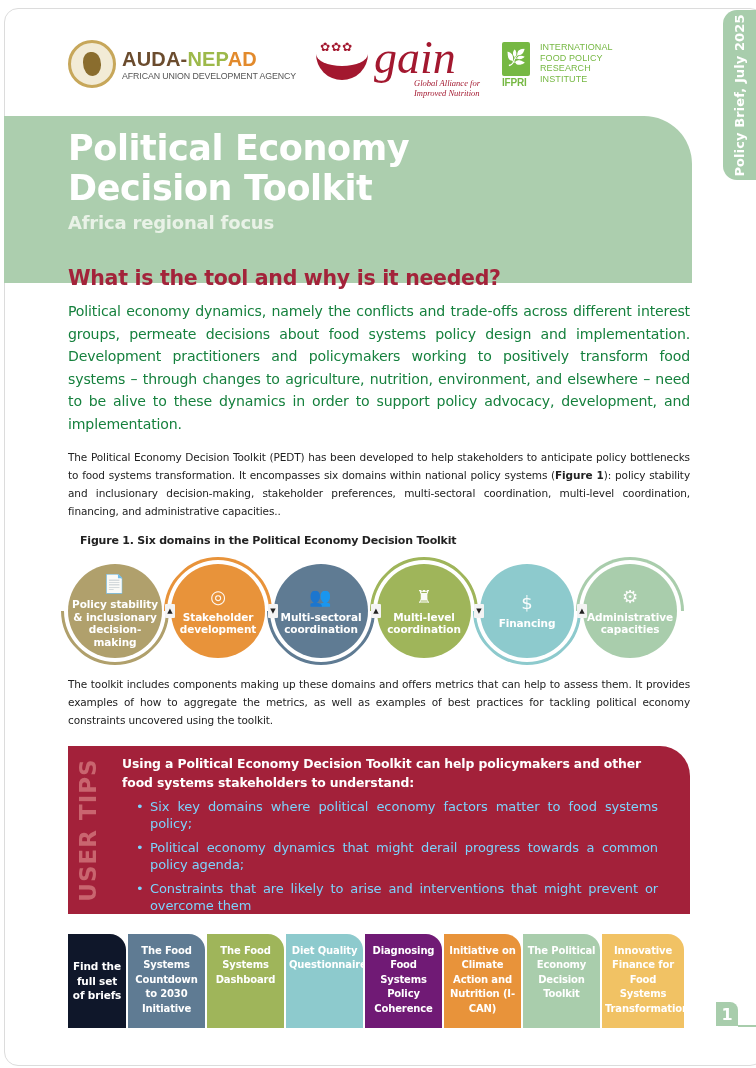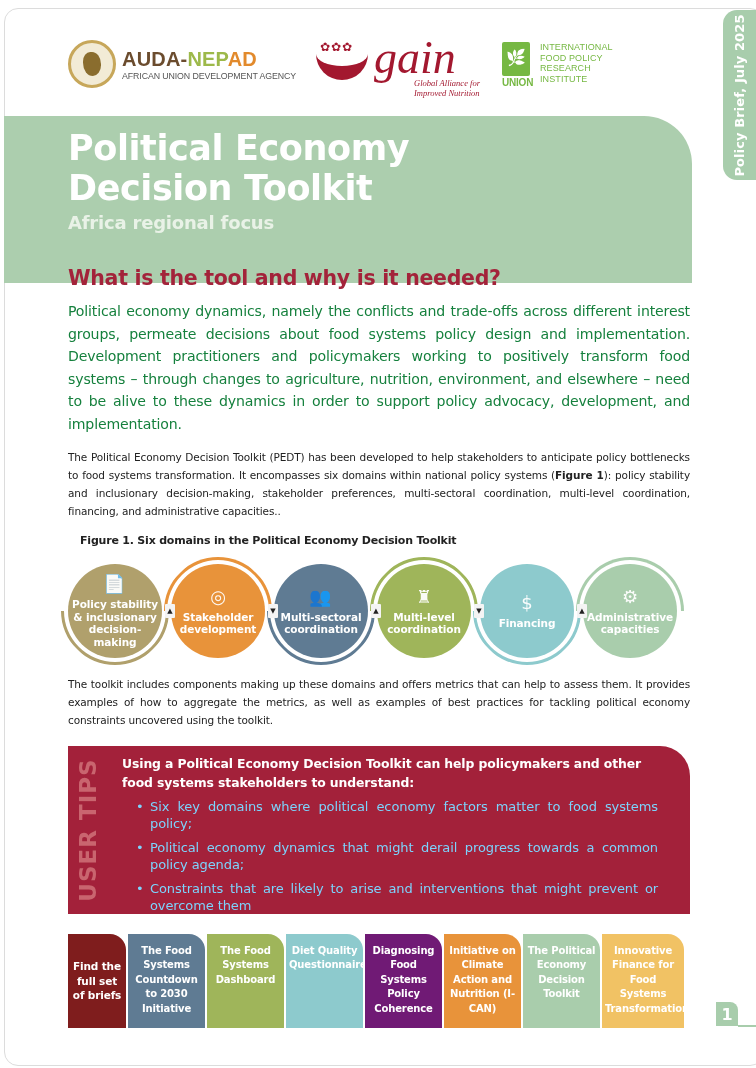--- a/index.html
+++ b/index.html
@@ -163,21 +163,21 @@
     <div class="gain-text">
       <div class="gain-word">gain</div>
       <div class="gain-sub">Global Alliance for</div>
       <div class="gain-sub">Improved Nutrition</div>
     </div>
   </div>
 
   <div class="logo-ifpri">
     <div class="ifpri-mark">
       <div class="box"></div>
-      <div class="tag">UNION</div>
+      <div class="tag">IFPRI</div>
     </div>
     <div class="ifpri-text">
       <div>INTERNATIONAL</div>
       <div>FOOD POLICY</div>
       <div>RESEARCH</div>
       <div>INSTITUTE</div>
     </div>
   </div>
 </div>
 
@@ -245,21 +245,21 @@
   </div>
   <div class="tips-heading">Using a Political Economy Decision Toolkit can help policymakers and other food systems stakeholders to understand:</div>
   <ul class="tips-list">
     <li>Six key domains where political economy factors matter to food systems policy;</li>
     <li>Political economy dynamics that might derail progress towards a common policy agenda;</li>
     <li>Constraints that are likely to arise and interventions that might prevent or overcome them</li>
   </ul>
 </div>
 
 <div class="briefs">
-  <div class="brief first" style="background: #7f1d1d;">Find the full set of briefs</div>
+  <div class="brief first" style="background: #0f172a;">Find the full set of briefs</div>
   <div class="brief" style="background: rgb(95, 123, 147);">The Food Systems Countdown to 2030 Initiative</div>
   <div class="brief" style="background: rgb(159, 181, 90);">The Food Systems Dashboard</div>
   <div class="brief" style="background: rgb(141, 202, 205);">Diet Quality Questionnaire</div>
   <div class="brief" style="background: #701a75;">Diagnosing Food Systems Policy Coherence</div>
   <div class="brief" style="background: rgb(232, 147, 58);">Initiative on Climate Action and Nutrition (I-CAN)</div>
   <div class="brief" style="background: rgb(169, 205, 172);">The Political Economy Decision Toolkit</div>
   <div class="brief wide" style="background: rgb(241, 194, 100);">Innovative Finance for Food Systems Transformation</div>
 </div>
 
 <div class="page-number">1</div>

